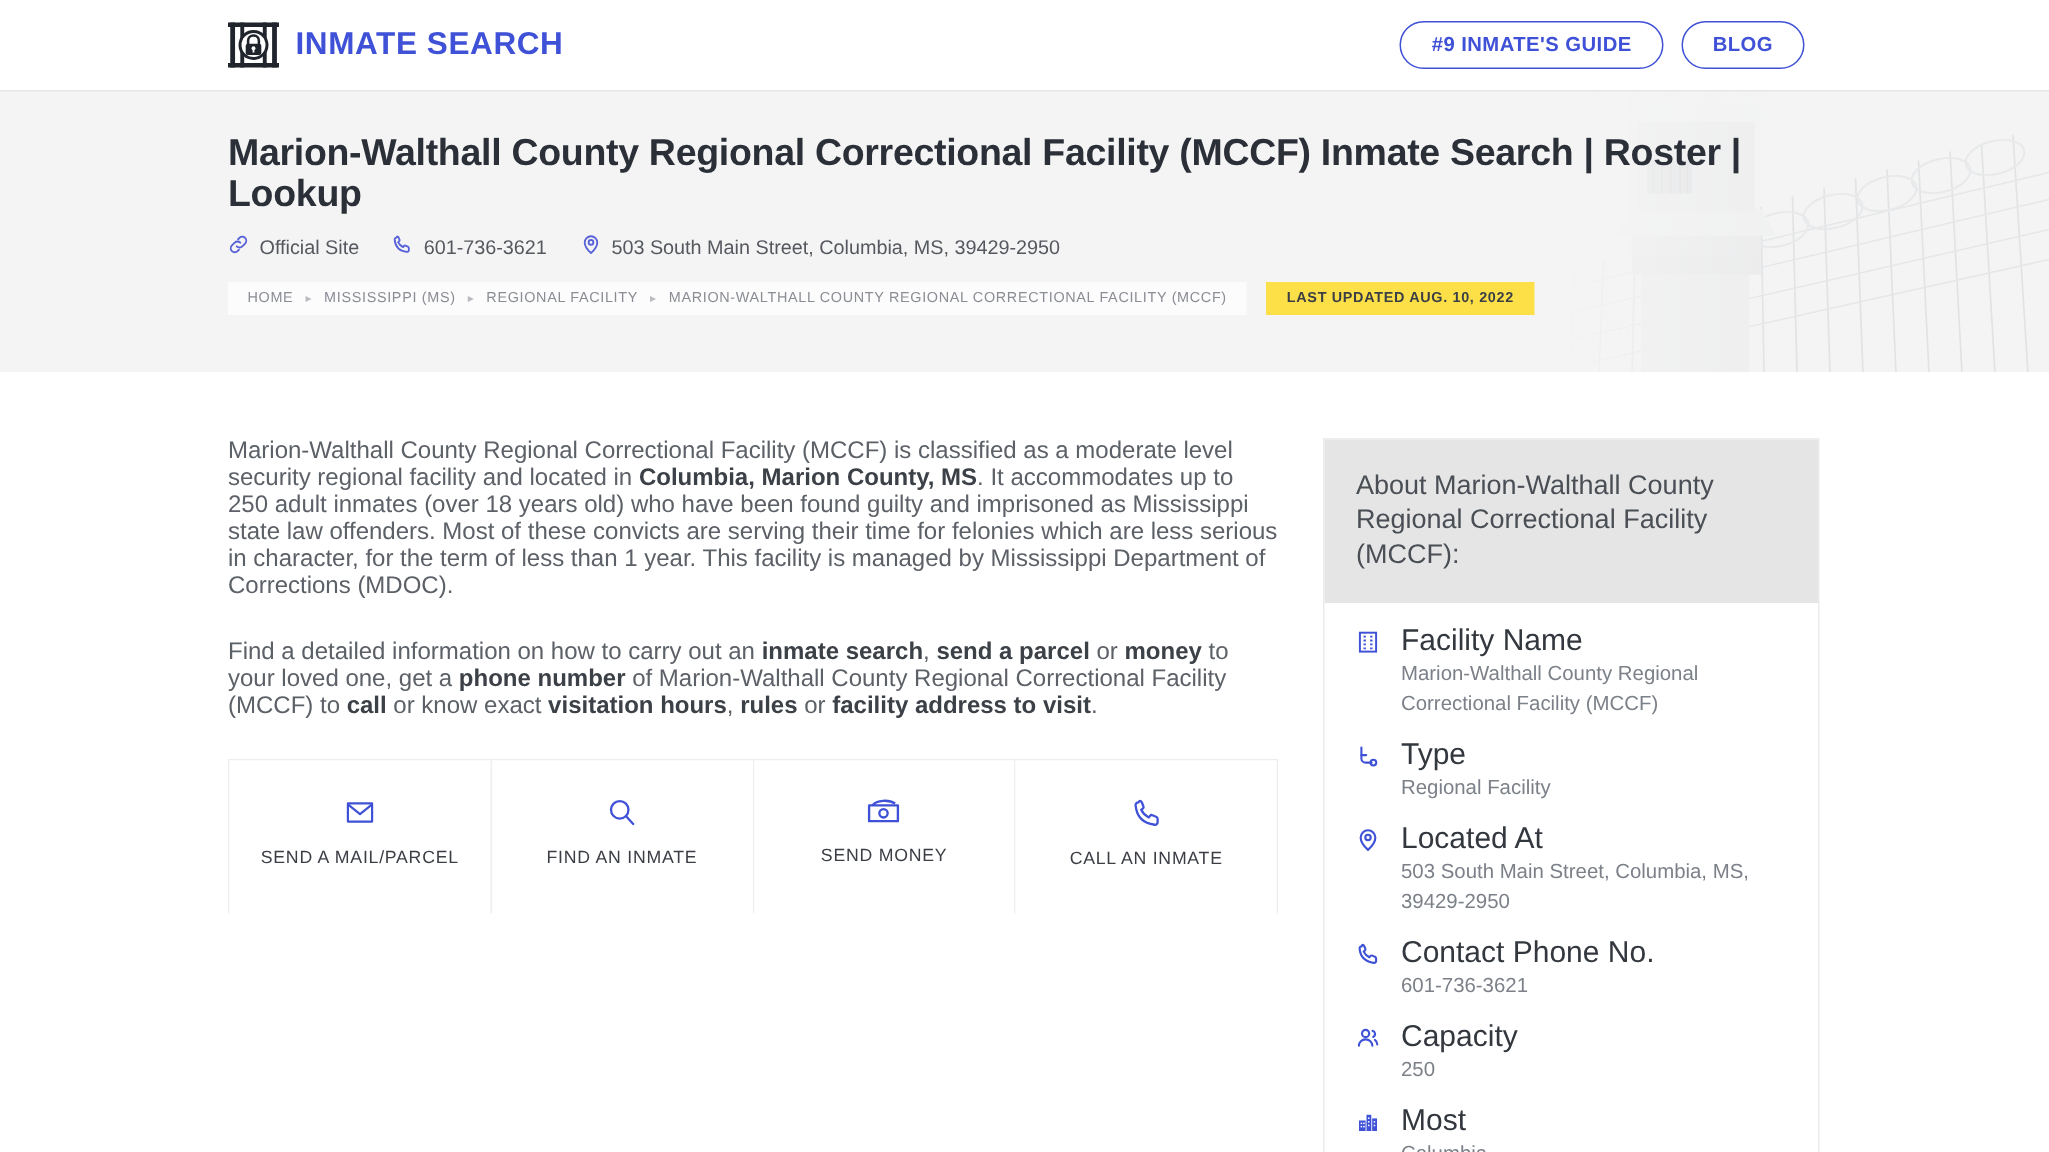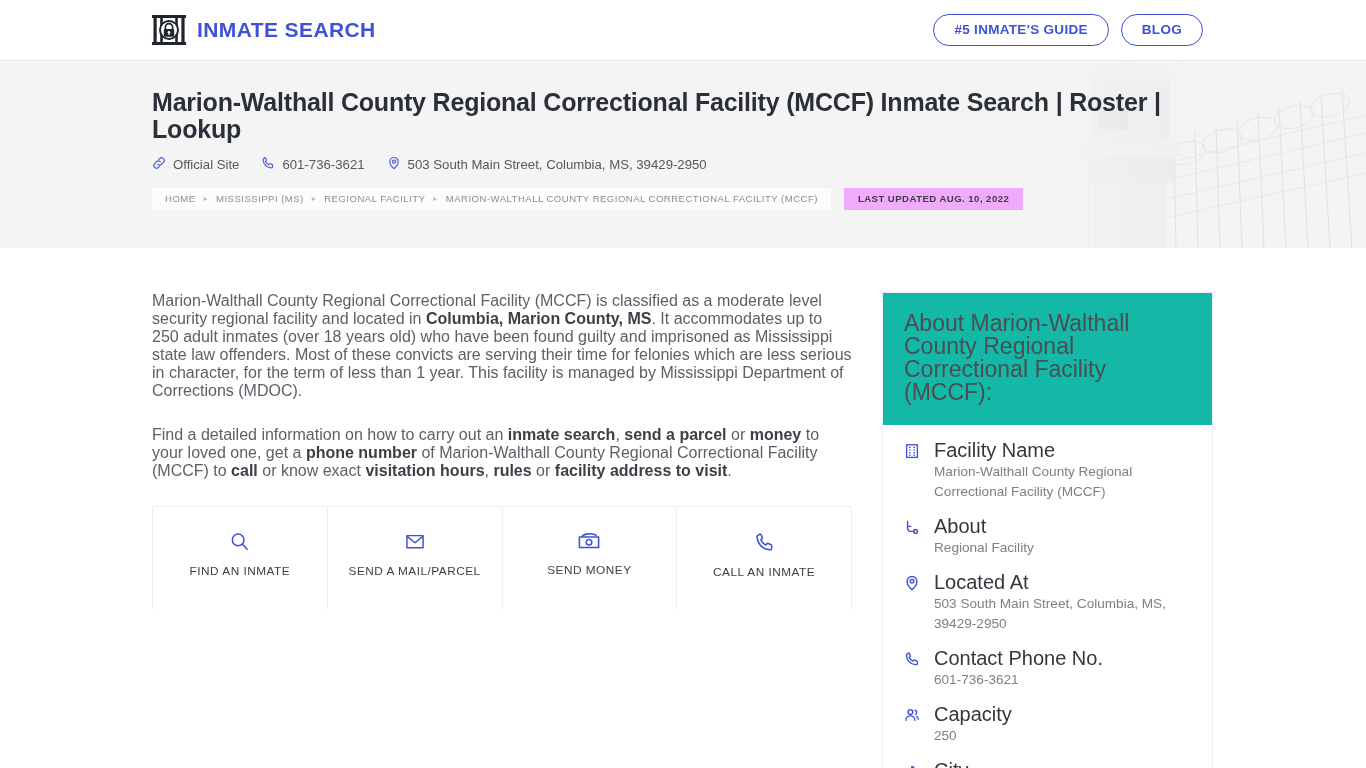--- a/index.html
+++ b/index.html
@@ -98,21 +98,21 @@
     align-items: center;
     gap: 8px;
     font-size: 9.6px;
     letter-spacing: .45px;
     color: #8a8d94;
   }
   .crumb-strip a { color: #8a8d94; text-decoration: none; }
   .crumb-sep { color: #b9bbc0; font-size: 8px; }
   .crumb-last { color: #8a8d94; }
   .updated {
-    background: #f0abfc;
+    background: #fde047;
     margin-left: 13px;
     padding: 5px 14px 6px;
     font-size: 9.6px;
     letter-spacing: .45px;
     color: #3b3e45;
     font-weight: bold;
     display: flex;
     align-items: center;
   }
 
@@ -163,23 +163,23 @@
   .action svg { display: block; }
 
   
   .sidebar {
     width: 331px;
     flex: none;
     border: 1px solid #ececec;
     background: #ffffff;
   }
   .sb-head {
-    background: #14b8a6;
+    background: #e5e5e5;
     padding: 19px 21px 21px;
-    font-size: 23px;
+    font-size: 18px;
     line-height: 23px;
     color: #4a4e55;
   }
   .sb-body { padding: 16px 21px 10px; }
   .sb-item {
     display: flex;
     gap: 12px;
     margin-bottom: 15px;
   }
   .sb-ico { flex: none; width: 18px; padding-top: 2px; }
@@ -215,21 +215,21 @@
         <path d="M13.4 15.3v-2.1a3.6 3.6 0 0 1 7.2 0v2.1" fill="none" stroke="#20242c" stroke-width="1.7"></path>
         <rect x="11.8" y="15.1" width="10.4" height="7.6" rx="1.4" fill="#20242c"></rect>
         <circle cx="17" cy="18.2" r="1.3" fill="#ffffff"></circle>
         <rect x="16.4" y="18.4" width="1.2" height="2.6" fill="#ffffff"></rect>
       </svg>
     </span>
     <span class="brand-text">INMATE SEARCH</span>
   </a>
 
   <div class="nav-right">
-    <button class="pill">#5 INMATE'S GUIDE</button>
+    <button class="pill">#9 INMATE'S GUIDE</button>
     <button class="pill">BLOG</button>
   </div>
 </div>
 
 <div class="hero">
   <svg class="hero-art" viewBox="0 0 330 188" aria-hidden="true">
     <defs>
       <linearGradient id="fade" x1="0" y1="0" x2="1" y2="0">
         <stop offset="0" stop-color="#f4f4f4" stop-opacity="1"></stop>
         <stop offset="0.45" stop-color="#f4f4f4" stop-opacity="0"></stop>
@@ -343,36 +343,36 @@
     </p>
 
     <p class="para">
       <span>Find a detailed information on how to carry out an </span><b>inmate search</b><span>, </span><b>send a parcel</b><span> or </span><b>money</b><span> to your loved one, get a </span><b>phone number</b><span> of Marion-Walthall County Regional Correctional Facility (MCCF) to </span><b>call</b><span> or know exact </span><b>visitation hours</b><span>, </span><b>rules</b><span> or </span><b>facility address to visit</b><span>.</span>
     </p>
 
     <div class="actions">
 
       <div class="action">
         <span>
+          <svg width="22" height="21" viewBox="0 0 24 22" fill="none" stroke="#3f51d6" stroke-width="1.6" stroke-linejoin="round">
+            <rect x="3.2" y="4.6" width="17.6" height="13.2"></rect>
+            <path d="M3.2 5.2 L12 12.4 L20.8 5.2"></path>
+          </svg>
+        </span>
+        <span class="action-label">SEND A MAIL/PARCEL</span>
+      </div>
+
+      <div class="action">
+        <span>
           <svg width="21" height="21" viewBox="0 0 22 22" fill="none" stroke="#3f51d6" stroke-width="1.6" stroke-linecap="round">
             <circle cx="9.6" cy="9.3" r="6.1"></circle>
             <path d="M14.2 13.9 L19 19.2"></path>
           </svg>
         </span>
         <span class="action-label">FIND AN INMATE</span>
-      </div>
-
-      <div class="action">
-        <span>
-          <svg width="22" height="21" viewBox="0 0 24 22" fill="none" stroke="#3f51d6" stroke-width="1.6" stroke-linejoin="round">
-            <rect x="3.2" y="4.6" width="17.6" height="13.2"></rect>
-            <path d="M3.2 5.2 L12 12.4 L20.8 5.2"></path>
-          </svg>
-        </span>
-        <span class="action-label">SEND A MAIL/PARCEL</span>
       </div>
 
       <div class="action">
         <span>
           <svg width="24" height="20" viewBox="0 0 26 20" fill="none" stroke="#3f51d6" stroke-width="1.7" stroke-linejoin="round">
             <rect x="2.6" y="5.6" width="20.8" height="11.4"></rect>
             <ellipse cx="13" cy="11.3" rx="3" ry="3"></ellipse>
             <path d="M5 5.6 C8 1.6 17 1.2 21.4 4.2"></path>
           </svg>
         </span>
@@ -411,21 +411,21 @@
 
       <div class="sb-item">
         <span class="sb-ico">
           <svg width="16" height="16" viewBox="0 0 16 16" fill="none" stroke="#3f51d6" stroke-width="1.4" stroke-linecap="round">
             <path d="M3.6 2.4 v7.2 a2.8 2.8 0 0 0 2.8 2.8 h4"></path>
             <path d="M3.6 7.4 h3.2"></path>
             <circle cx="11.6" cy="12.4" r="1.9"></circle>
           </svg>
         </span>
         <span class="sb-txt">
-          <span class="sb-label">About</span>
+          <span class="sb-label">Type</span>
           <span class="sb-value" style="display:block">Regional Facility</span>
         </span>
       </div>
 
       <div class="sb-item">
         <span class="sb-ico">
           <svg width="16" height="16" viewBox="0 0 16 16" fill="none" stroke="#3f51d6" stroke-width="1.4" stroke-linejoin="round">
             <path d="M8 14.6s4.9-4.3 4.9-8.2A4.9 4.9 0 0 0 3.1 6.4c0 3.9 4.9 8.2 4.9 8.2Z"></path>
             <circle cx="8" cy="6.3" r="1.8"></circle>
           </svg>
@@ -474,20 +474,20 @@
             <rect x="3.1" y="10.6" width="1" height="1" fill="#fff"></rect>
             <rect x="4.8" y="10.6" width="1" height="1" fill="#fff"></rect>
             <rect x="8" y="5" width="1" height="1" fill="#fff"></rect>
             <rect x="8" y="7.4" width="1" height="1" fill="#fff"></rect>
             <rect x="8" y="9.8" width="1" height="1" fill="#fff"></rect>
             <rect x="11.8" y="7.4" width="1" height="1" fill="#fff"></rect>
             <rect x="11.8" y="9.8" width="1" height="1" fill="#fff"></rect>
           </svg>
         </span>
         <span class="sb-txt">
-          <span class="sb-label">City</span>
+          <span class="sb-label">Most</span>
           <span class="sb-value" style="display:block">Columbia</span>
         </span>
       </div>
 
     </div>
   </aside>
 </div>
 
 </body></html>

